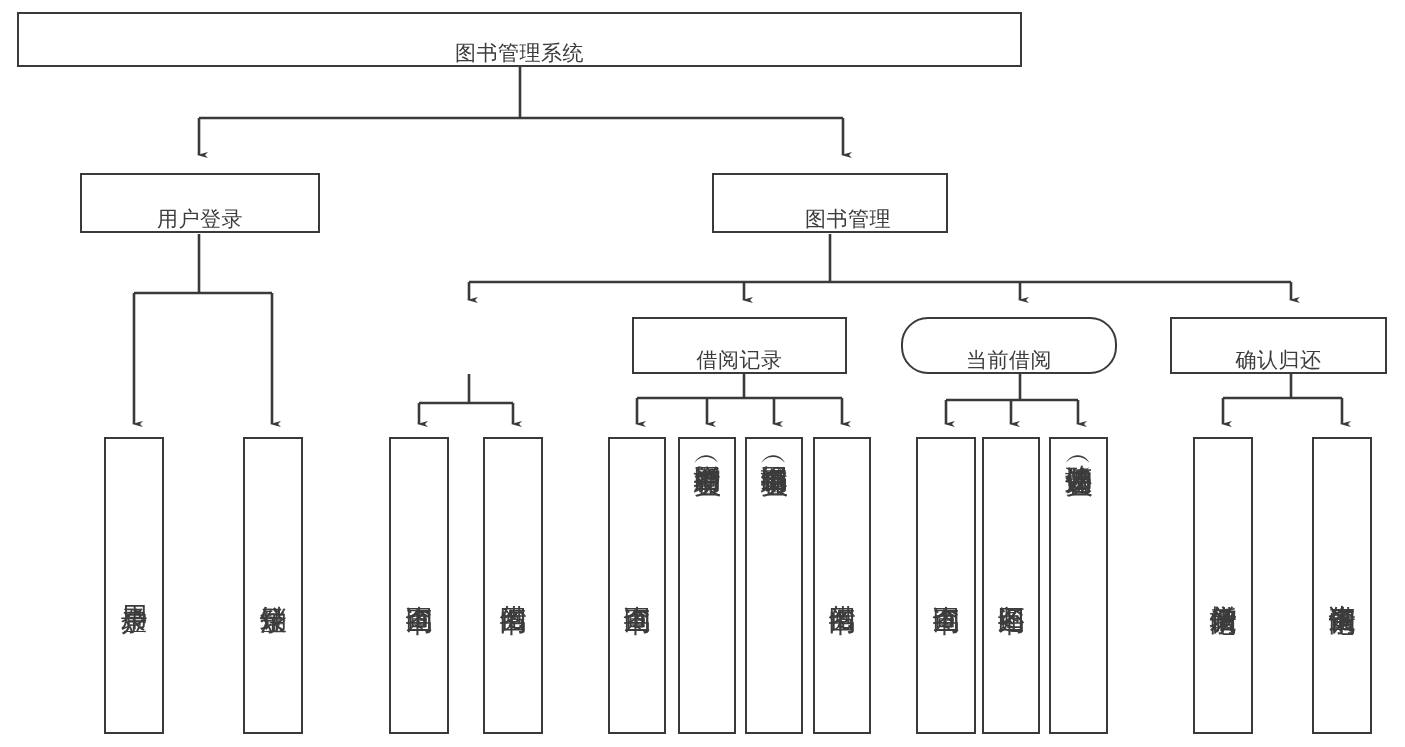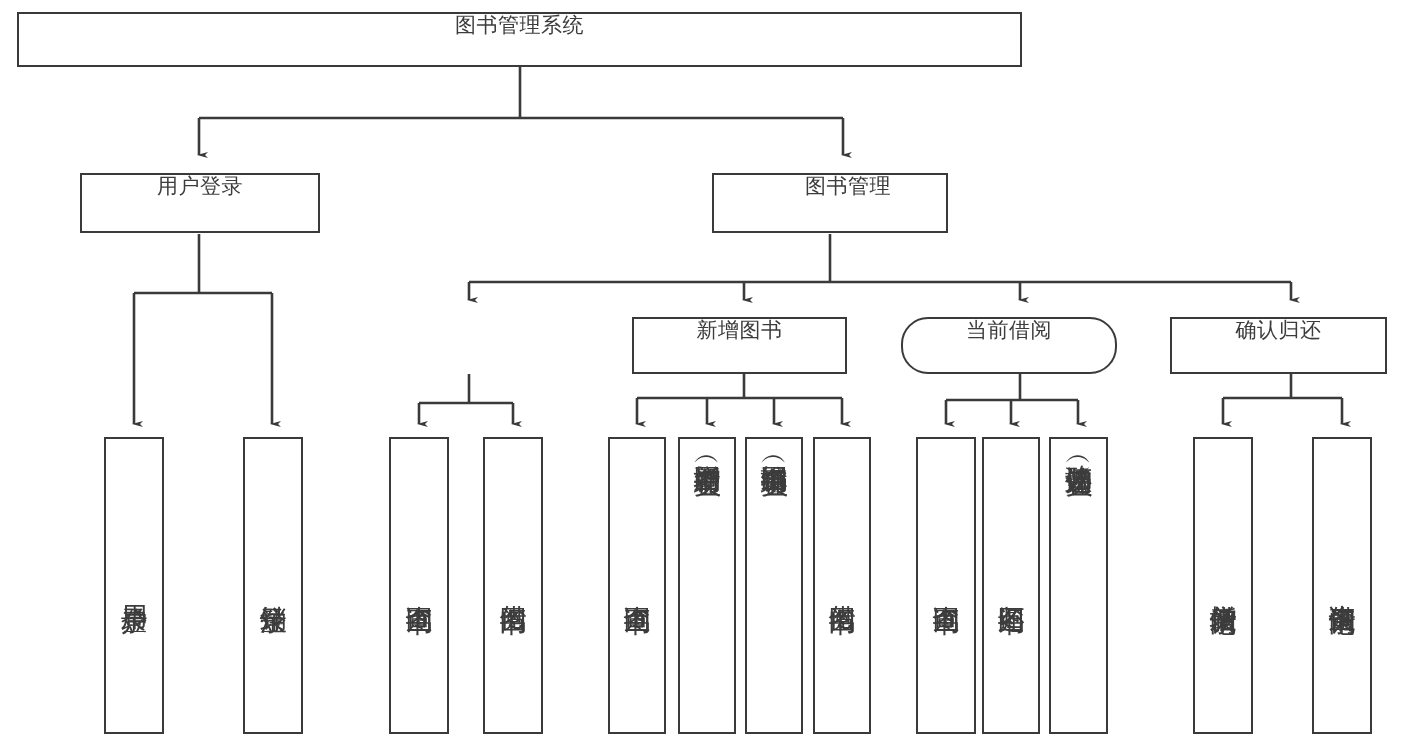--- a/index.html
+++ b/index.html
@@ -24,21 +24,21 @@
     width: 1405px;
     height: 747px;
   }
   .node {
     position: absolute;
     box-sizing: border-box;
     border: 2.5px solid #3a3a3a;
     background: #ffffff;
     color: #3c3c3c;
     display: flex;
-    align-items: flex-start;
+    align-items: flex-end;
     justify-content: center;
     overflow: hidden;
   }
   .node .lbl {
     display: block;
     text-align: center;
     letter-spacing: 0.5px;
   }
   
   .node.horiz .lbl {
@@ -140,21 +140,21 @@
   <div class="node horiz" style="left:80px; top:173px; width:240px; height:60px;">
     <span class="lbl">用户登录</span>
   </div>
 
   <div class="node horiz" style="left:712px; top:173px; width:236px; height:60px;padding-left:36px;">
     <span class="lbl">图书管理</span>
   </div>
 
 
   <div class="node horiz" style="left:632px; top:317px; width:215px; height:57px;">
-    <span class="lbl">新增图书</span>
+    <span class="lbl">借阅记录</span>
   </div>
 
   <div class="node horiz" style="left:901px; top:317px; width:216px; height:57px;border-radius:27px;">
     <span class="lbl">当前借阅</span>
   </div>
 
   <div class="node horiz" style="left:1170px; top:317px; width:217px; height:57px;">
     <span class="lbl">确认归还</span>
   </div>
 

